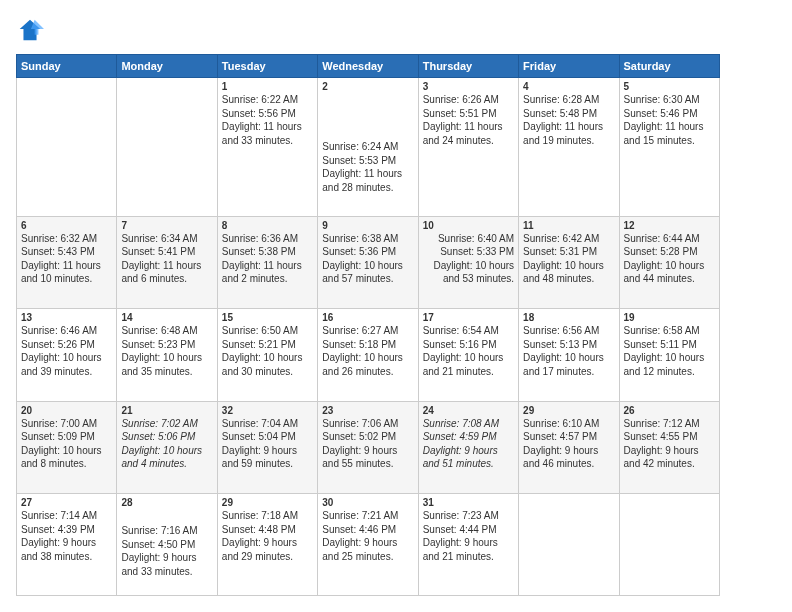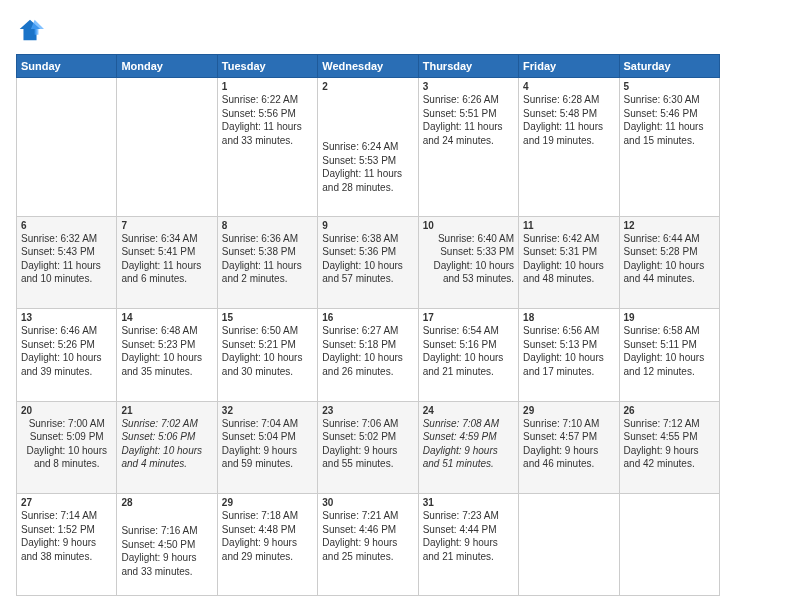--- a/index.html
+++ b/index.html
@@ -254,21 +254,21 @@
           <td>
             <span class="day-num">19</span>
             <div class="day-info" style="white-space: pre-line;">Sunrise: 6:58 AM
 Sunset: 5:11 PM
 Daylight: 10 hours and 12 minutes.</div>
           </td>
         </tr>
         <tr>
           <td>
             <span class="day-num">20</span>
-            <div class="day-info" style="white-space: pre-line; text-align: center;">Sunrise: 7:00 AM
+            <div class="day-info" style="white-space: pre-line;">Sunrise: 7:00 AM
 Sunset: 5:09 PM
 Daylight: 10 hours and 8 minutes.</div>
           </td>
           <td>
             <span class="day-num">21</span>
             <div class="day-info" style="white-space: pre-line; font-style: italic;">Sunrise: 7:02 AM
 Sunset: 5:06 PM
 Daylight: 10 hours and 4 minutes.</div>
           </td>
           <td>
@@ -284,36 +284,36 @@
 Daylight: 9 hours and 55 minutes.</div>
           </td>
           <td>
             <span class="day-num">24</span>
             <div class="day-info" style="white-space: pre-line; font-style: italic;">Sunrise: 7:08 AM
 Sunset: 4:59 PM
 Daylight: 9 hours and 51 minutes.</div>
           </td>
           <td>
             <span class="day-num">29</span>
-            <div class="day-info" style="white-space: pre-line;">Sunrise: 7:10 AM
+            <div class="day-info" style="white-space: pre-line;">Sunrise: 6:10 AM
 Sunset: 4:57 PM
 Daylight: 9 hours and 46 minutes.</div>
           </td>
           <td>
             <span class="day-num">26</span>
             <div class="day-info" style="white-space: pre-line;">Sunrise: 7:12 AM
 Sunset: 4:55 PM
 Daylight: 9 hours and 42 minutes.</div>
           </td>
         </tr>
         <tr>
           <td>
             <span class="day-num">27</span>
             <div class="day-info" style="white-space: pre-line;">Sunrise: 7:14 AM
-Sunset: 1:52 PM
+Sunset: 4:39 PM
 Daylight: 9 hours and 38 minutes.</div>
           </td>
           <td>
             <span class="day-num">28</span>
             <div class="day-info" style="white-space: pre-line; margin-top: 16px;">Sunrise: 7:16 AM
 Sunset: 4:50 PM
 Daylight: 9 hours and 33 minutes.</div>
           </td>
           <td>
             <span class="day-num">29</span>

